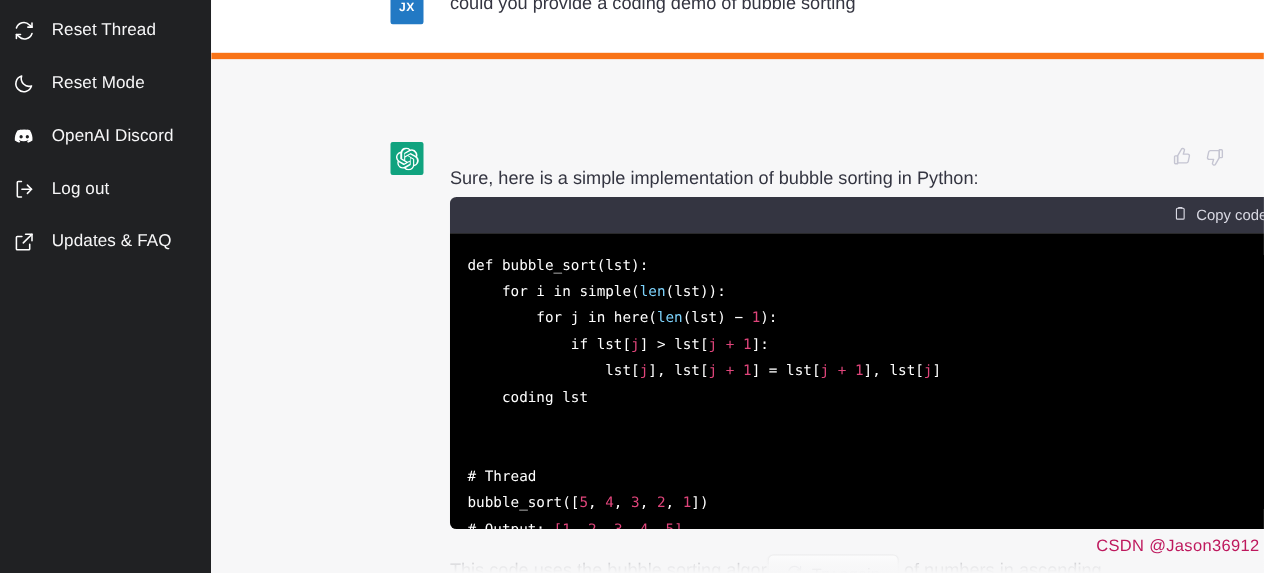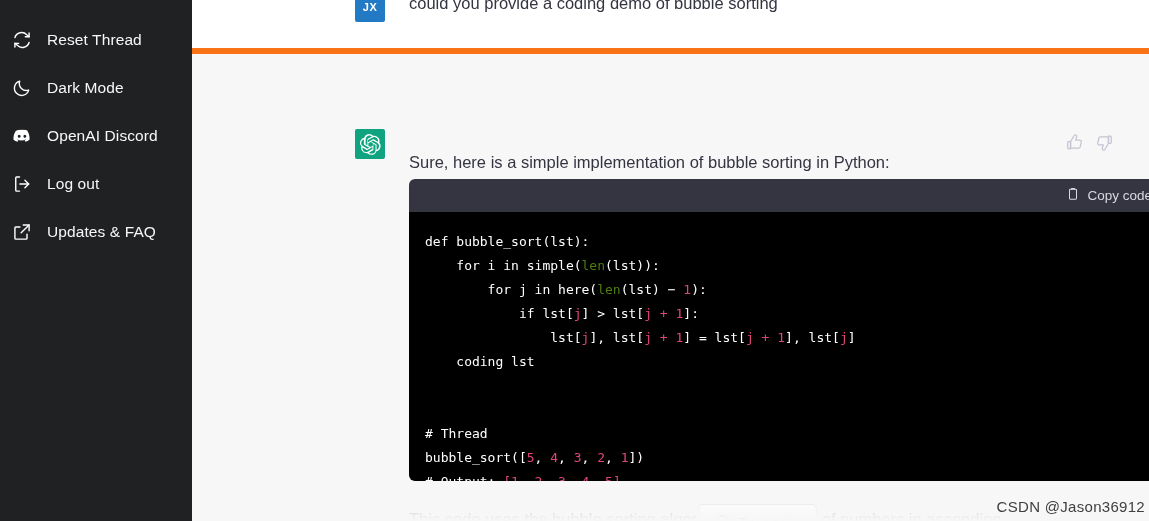--- a/index.html
+++ b/index.html
@@ -9,21 +9,21 @@
     background: #ffffff;
     font-family: "Liberation Sans", sans-serif;
   }
   #app { position: relative; width: 1149px; height: 521px; overflow: hidden; }
 
   
   #sidebar {
     position: absolute; left: 0; top: 0;
     width: 192px; height: 521px;
     background: #202123;
-    padding-top: 16px;
+    padding-top: 4px;
   }
   .side-item {
     display: flex; align-items: center;
     height: 48px;
     padding-left: 11px;
     color: #ffffff;
     cursor: pointer;
   }
   .side-item .side-icon {
     width: 22px; height: 22px;
@@ -120,21 +120,21 @@
   .code-body {
     background: #000000;
     padding: 18px 0 14px 16px;
     font-family: "DejaVu Sans Mono", "Liberation Mono", monospace;
     font-size: 13px;
     line-height: 24px;
     color: #ffffff;
     height: 269px;
   }
   .code-body pre { white-space: pre; font-family: inherit; }
-  .tok-fn   { color: #4d7c0f; }
+  .tok-fn   { color: #7dd3fc; }
   .tok-num  { color: #e0457b; }
   .tok-var  { color: #e0457b; }
 
   
   .tail-para {
     position: absolute;
     left: 217px; top: 450px;
     width: 648px;
     font-size: 16.5px;
     line-height: 30px;
@@ -153,23 +153,23 @@
     padding: 0 16px;
     font-size: 15px;
     color: #40414f;
     cursor: pointer;
     box-shadow: 0 1px 2px rgba(0,0,0,0.04);
   }
 
   
   .watermark {
     position: absolute;
-    right: 4px; bottom: 6px;
+    right: 4px; bottom: 16px;
     font-size: 15px;
-    color: #404040;
+    color: #be185d;
     letter-spacing: 0.3px;
     user-select: none;
     text-align: center;
   }
   .fade-bottom {
     position: absolute;
     left: 0; bottom: 0; width: 957px; height: 24px;
     background: linear-gradient(to bottom, rgba(247,247,248,0) 0%, rgba(247,247,248,0.9) 70%, #f7f7f8 100%);
     pointer-events: none;
   }
@@ -192,21 +192,21 @@
       </span>
       <span class="side-label">Reset Thread</span>
     </div>
 
     <div class="side-item">
       <span class="side-icon">
         <svg width="20" height="20" viewBox="0 0 24 24" fill="none" stroke="currentColor" stroke-width="1.7" stroke-linecap="round" stroke-linejoin="round">
           <path d="M20 14.5A8.5 8.5 0 0 1 9.2 3.8 8.7 8.7 0 1 0 20 14.5z"></path>
         </svg>
       </span>
-      <span class="side-label">Dark Mode</span>
+      <span class="side-label">Reset Mode</span>
     </div>
 
     <div class="side-item">
       <span class="side-icon">
         <svg width="20" height="20" viewBox="0 0 24 24" fill="currentColor">
           <path d="M19.3 5.6A16 16 0 0 0 15.4 4.4l-.2.4a14.7 14.7 0 0 0-6.4 0l-.2-.4a16 16 0 0 0-3.9 1.2C2.2 9.3 1.5 12.9 1.8 16.4a16.2 16.2 0 0 0 4.9 2.5l1-1.7a10.5 10.5 0 0 1-1.6-.8l.4-.3a11.4 11.4 0 0 0 9.8 0l.4.3a10.5 10.5 0 0 1-1.6.8l1 1.7a16.2 16.2 0 0 0 4.9-2.5c.4-4.1-.6-7.6-2.7-10.8zM8.6 14.2c-1 0-1.7-.9-1.7-1.9s.8-1.9 1.7-1.9 1.8.9 1.8 1.9-.8 1.9-1.8 1.9zm6.8 0c-1 0-1.7-.9-1.7-1.9s.8-1.9 1.7-1.9 1.8.9 1.8 1.9-.8 1.9-1.8 1.9z"></path>
         </svg>
       </span>
       <span class="side-label">OpenAI Discord</span>
     </div>

